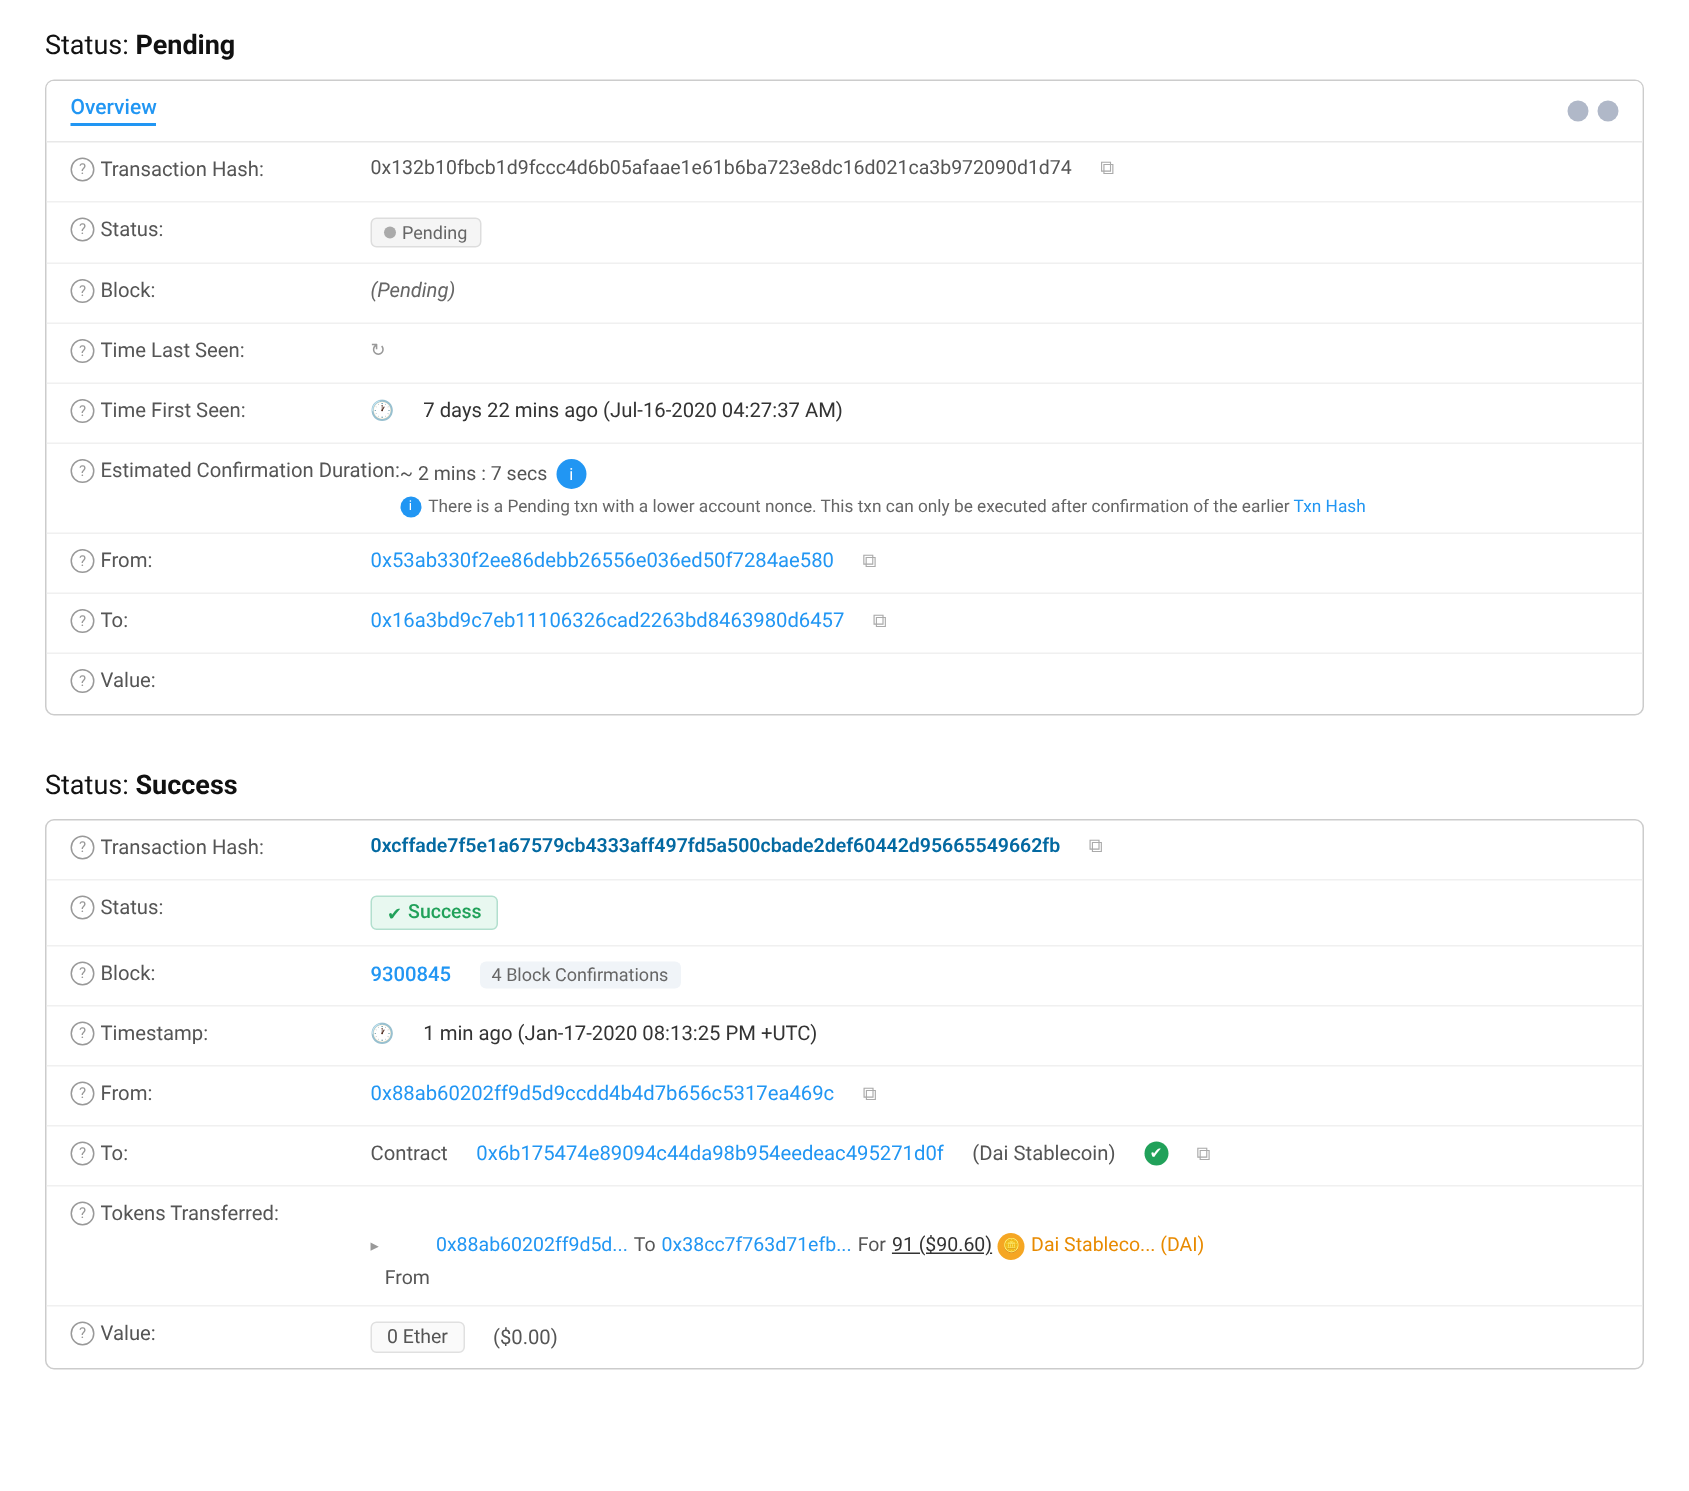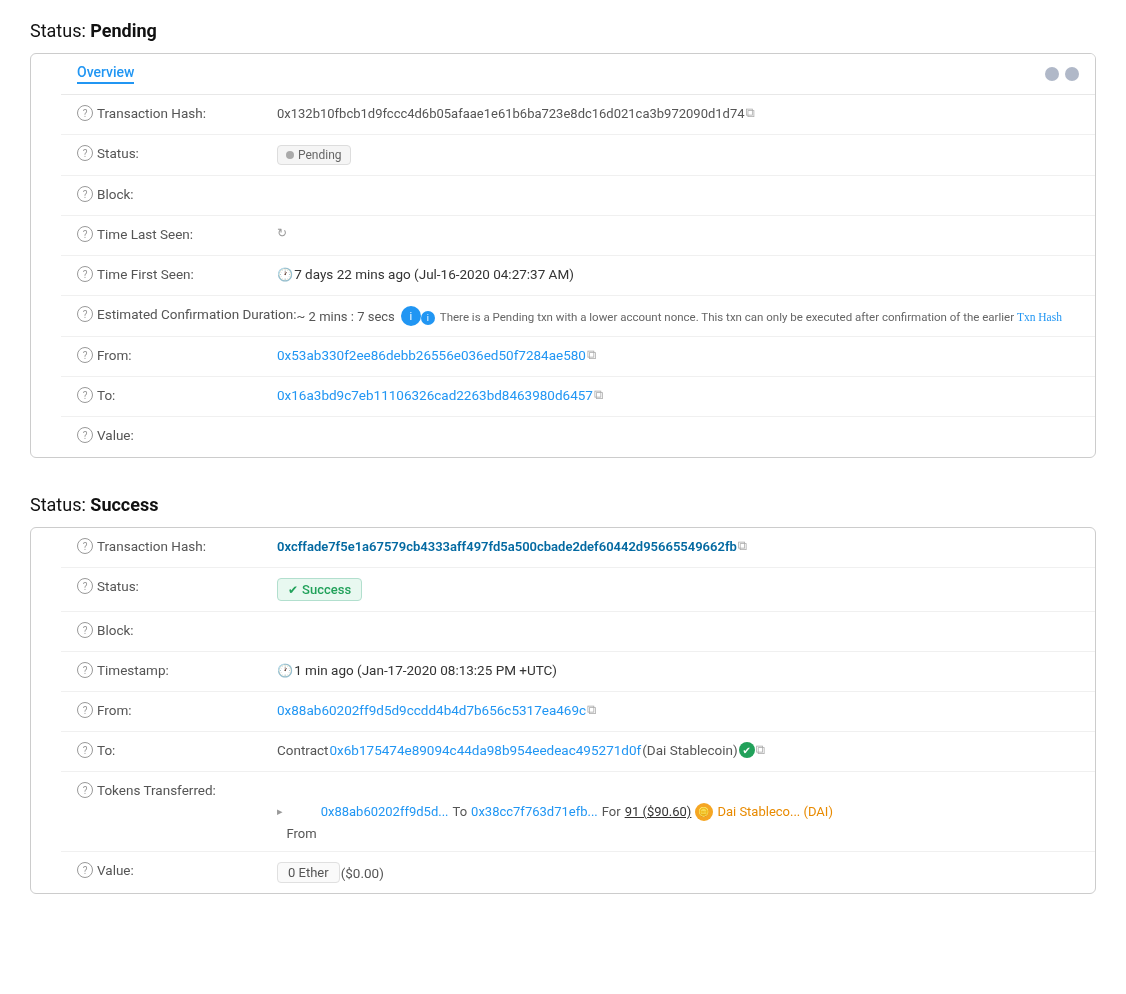--- a/index.html
+++ b/index.html
@@ -17,21 +17,20 @@
       color: #111;
     }
     .section-title strong {
       font-weight: 700;
     }
     .card {
       border: 1px solid #ccc;
       border-radius: 6px;
       margin-bottom: 36px;
       overflow: hidden;
-      padding-left: 30px;
     }
     .tab-bar {
       display: flex;
       align-items: center;
       justify-content: space-between;
       padding: 10px 16px;
       border-bottom: 1px solid #e8e8e8;
       background: #fff;
     }
     .tab-label {
@@ -83,21 +82,21 @@
       cursor: help;
       flex-shrink: 0;
     }
     .row-value {
       flex: 1;
       color: #333;
       font-size: 13.5px;
       display: flex;
       align-items: center;
       flex-wrap: wrap;
-      gap: 1px;
+      gap: 19px;
     }
     .hash-text {
       color: #555;
       font-size: 13px;
     }
     .hash-text-bold {
       color: #0369a1;
       font-weight: 600;
       font-size: 13px;
     }
@@ -193,21 +192,21 @@
       display: inline-flex;
       align-items: center;
       justify-content: center;
       color: #fff;
       font-size: 9px;
       flex-shrink: 0;
       margin-top: 1px;
     }
     .estimate-container {
       display: flex;
-      flex-direction: row;
+      flex-direction: column;
     }
     .blue-badge {
       display: inline-flex;
       align-items: center;
       justify-content: center;
       background: #2196f3;
       border-radius: 50%;
       width: 20px;
       height: 20px;
       color: #fff;
@@ -300,20 +299,23 @@
     </div>
     <div class="row-value">
       <span class="badge-pending">Pending</span>
     </div>
   </div>
 
   <div class="row">
     <div class="row-label">
       <span class="question-icon">?</span>
       <span>Block:</span>
+    </div>
+    <div class="row-value">
+      <span class="italic-text">(Pending)</span>
     </div>
   </div>
 
   <div class="row">
     <div class="row-label">
       <span class="question-icon">?</span>
       <span>Time Last Seen:</span>
     </div>
     <div class="row-value">
       <span class="spinner-icon">↻</span>
@@ -339,21 +341,21 @@
     <div class="row-value">
       <div class="estimate-container">
         <div style="display:flex;align-items:center;gap:6px;">
           <span class="estimate-text">~ 2 mins : 7 secs</span>
           <span class="blue-badge">i</span>
         </div>
         <div class="warning-box">
           <span class="info-dot">i</span>
           <span>
             <span>There is a Pending txn with a lower account nonce. This txn can only be executed after confirmation of the earlier</span>
-            <span style="color:#2196f3;cursor:pointer;font-family:Liberation Serif, serif;">Txn Hash</span>
+            <span style="color:#2196f3;cursor:pointer;">Txn Hash</span>
           </span>
         </div>
       </div>
     </div>
   </div>
 
   <div class="row">
     <div class="row-label">
       <span class="question-icon">?</span>
       <span>From:</span>
@@ -408,20 +410,24 @@
     </div>
     <div class="row-value">
       <span class="badge-success">Success</span>
     </div>
   </div>
 
   <div class="row">
     <div class="row-label">
       <span class="question-icon">?</span>
       <span>Block:</span>
+    </div>
+    <div class="row-value">
+      <span class="block-num link-blue">9300845</span>
+      <span class="block-confirmations">4 Block Confirmations</span>
     </div>
   </div>
 
   <div class="row">
     <div class="row-label">
       <span class="question-icon">?</span>
       <span>Timestamp:</span>
     </div>
     <div class="row-value">
       <span class="clock-icon">🕐</span>

